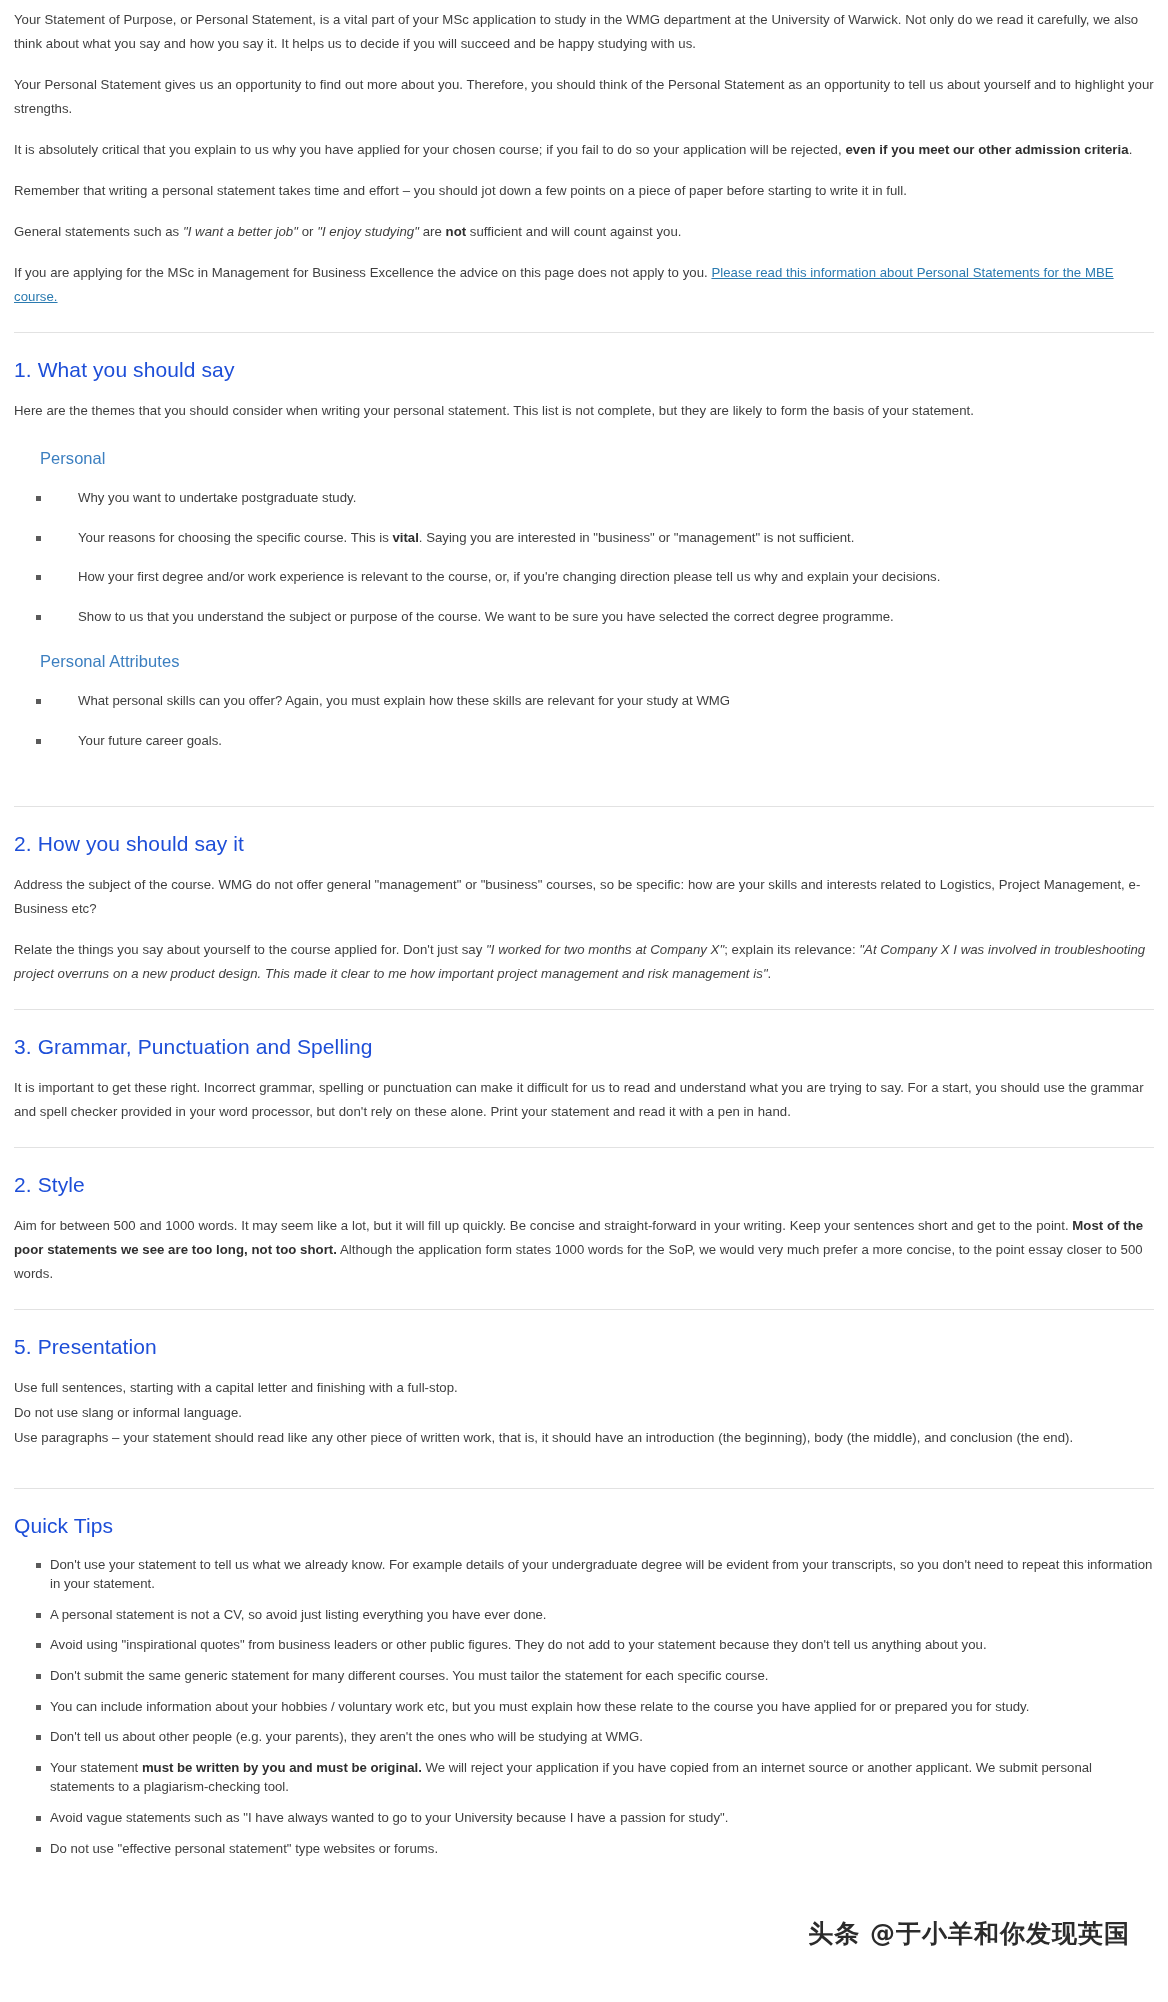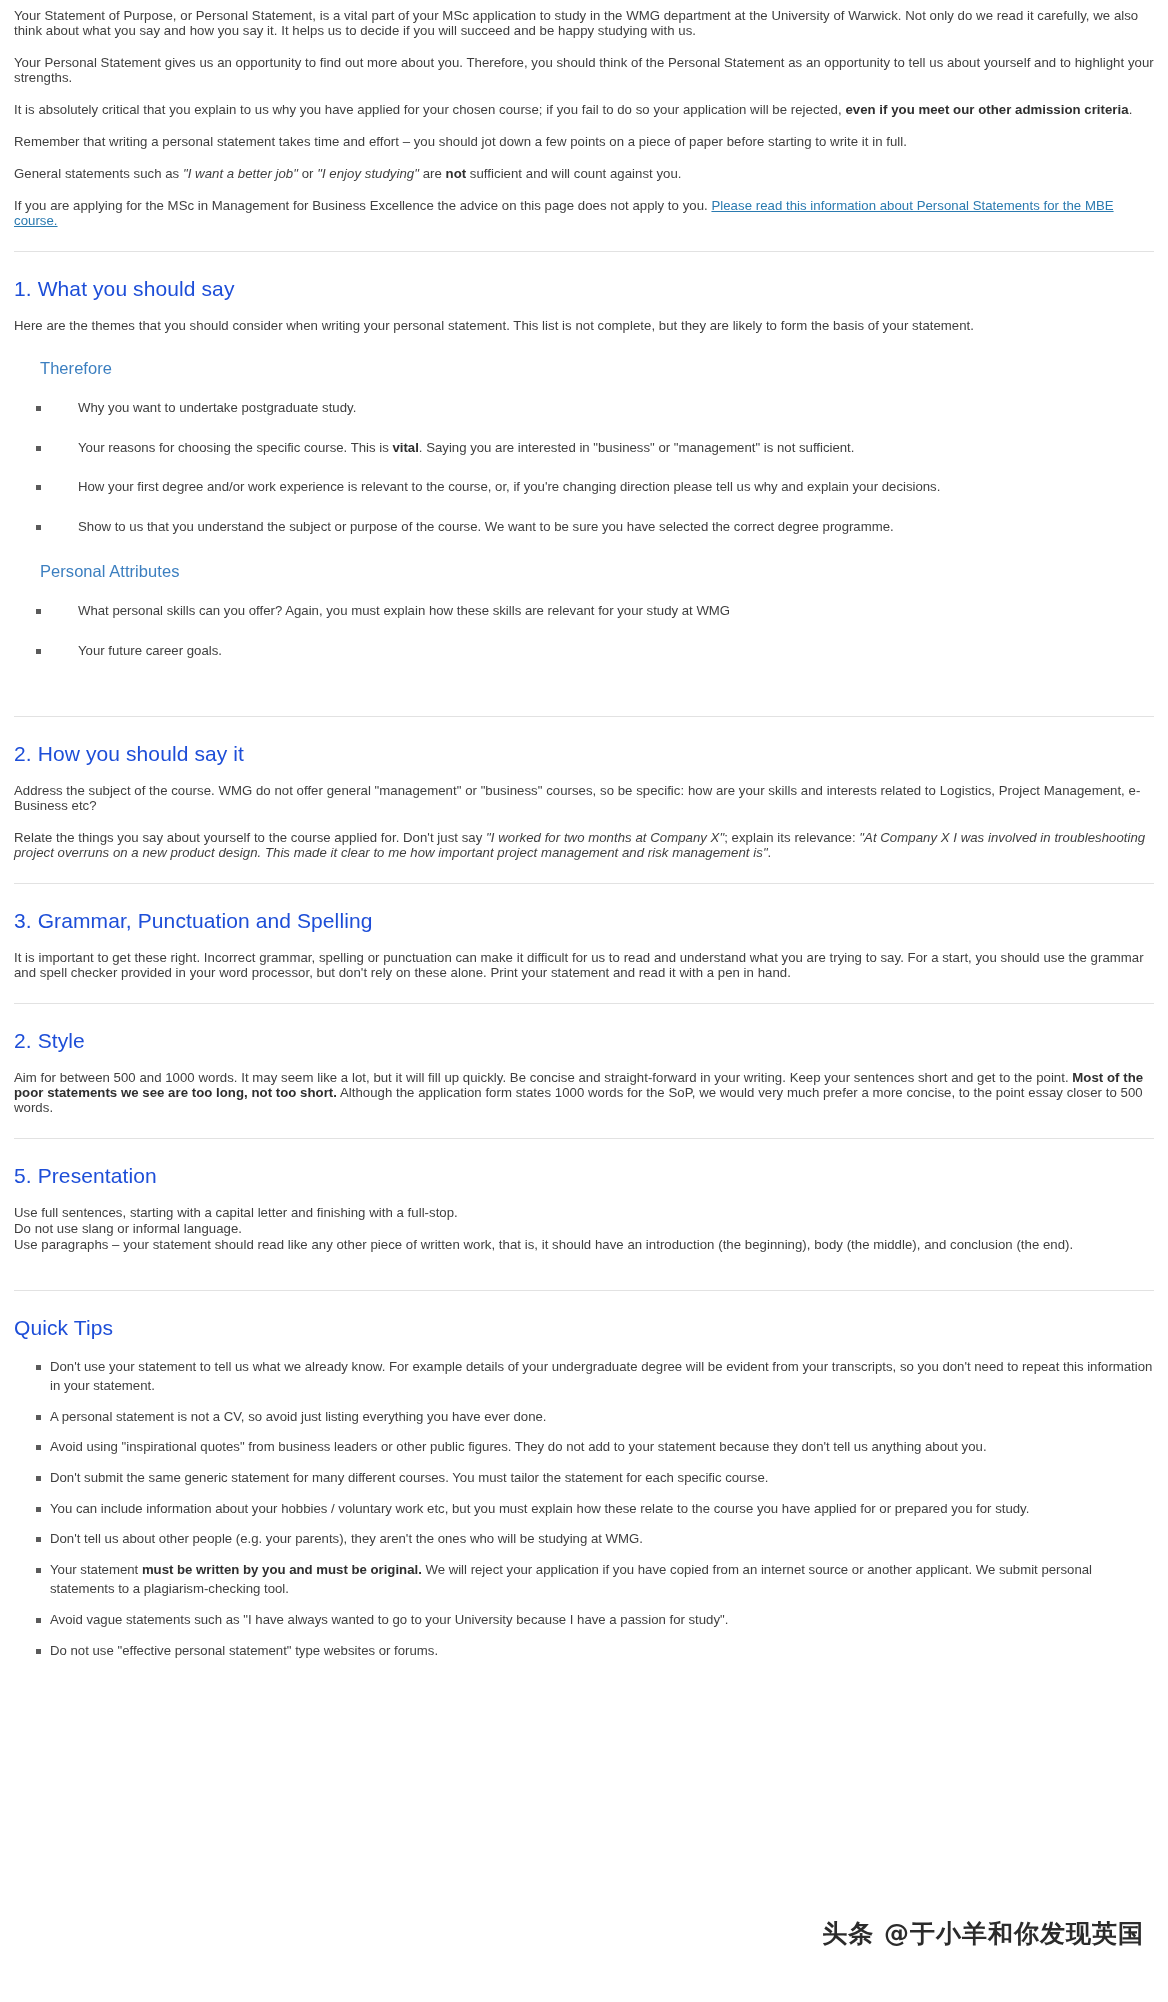--- a/index.html
+++ b/index.html
@@ -14,21 +14,21 @@
     font-family: "Liberation Sans", sans-serif;
     color: #3f3f3f;
     position: relative;
     overflow: hidden;
   }
   .page {
     padding: 0 14px 0 14px;
   }
   p, .line {
     font-size: 13.2px;
-    line-height: 15px;
+    line-height: 24px;
     color: #3f3f3f;
     margin: 0 0 17px 0;
     letter-spacing: 0.04px;
   }
   b, strong { font-weight: bold; color: #2f2f2f; }
   i, em { font-style: italic; }
   a.link {
     color: #2a7ab0;
     text-decoration: underline;
   }
@@ -93,21 +93,21 @@
     height: 5px;
     background: #5a5a5a;
   }
   .block-lines .line {
     margin: 0 0 1px 0;
   }
   .spacer-sm { height: 14px; }
   .spacer-md { height: 22px; }
   .watermark {
     position: absolute;
-    right: 24px;
+    right: 38px;
     bottom: 52px;
     font-family: "DejaVu Sans", sans-serif;
     font-size: 25px;
     color: #2b2b2b;
     font-weight: bold;
     letter-spacing: 1px;
     white-space: nowrap;
   }
   .intro { padding-top: 8px; }
 </style>
@@ -123,21 +123,21 @@
     <p>Remember that writing a personal statement takes time and effort – you should jot down a few points on a piece of paper before starting to write it in full.</p>
     <p><span>General statements such as </span><i>"I want a better job"</i><span> or </span><i>"I enjoy studying"</i><span> are </span><b>not</b><span> sufficient and will count against you.</span></p>
     <p><span>If you are applying for the MSc in Management for Business Excellence the advice on this page does not apply to you. </span><a class="link" href="#">Please read this information about Personal Statements for the MBE course.</a></p>
   </div>
 
   <hr class="sep">
 
   <h2 class="section">1. What you should say</h2>
   <p>Here are the themes that you should consider when writing your personal statement. This list is not complete, but they are likely to form the basis of your statement.</p>
 
-  <h3 class="subsection">Therefore</h3>
+  <h3 class="subsection">Personal</h3>
   <ul class="bullets indented">
     <li><span>Why you want to undertake postgraduate study.</span></li>
     <li><span>Your reasons for choosing the specific course. This is </span><b>vital</b><span>. Saying you are interested in "business" or "management" is not sufficient.</span></li>
     <li><span>How your first degree and/or work experience is relevant to the course, or, if you're changing direction please tell us why and explain your decisions.</span></li>
     <li><span>Show to us that you understand the subject or purpose of the course. We want to be sure you have selected the correct degree programme.</span></li>
   </ul>
 
   <h3 class="subsection">Personal Attributes</h3>
   <ul class="bullets indented">
     <li><span>What personal skills can you offer? Again, you must explain how these skills are relevant for your study at WMG</span></li>

